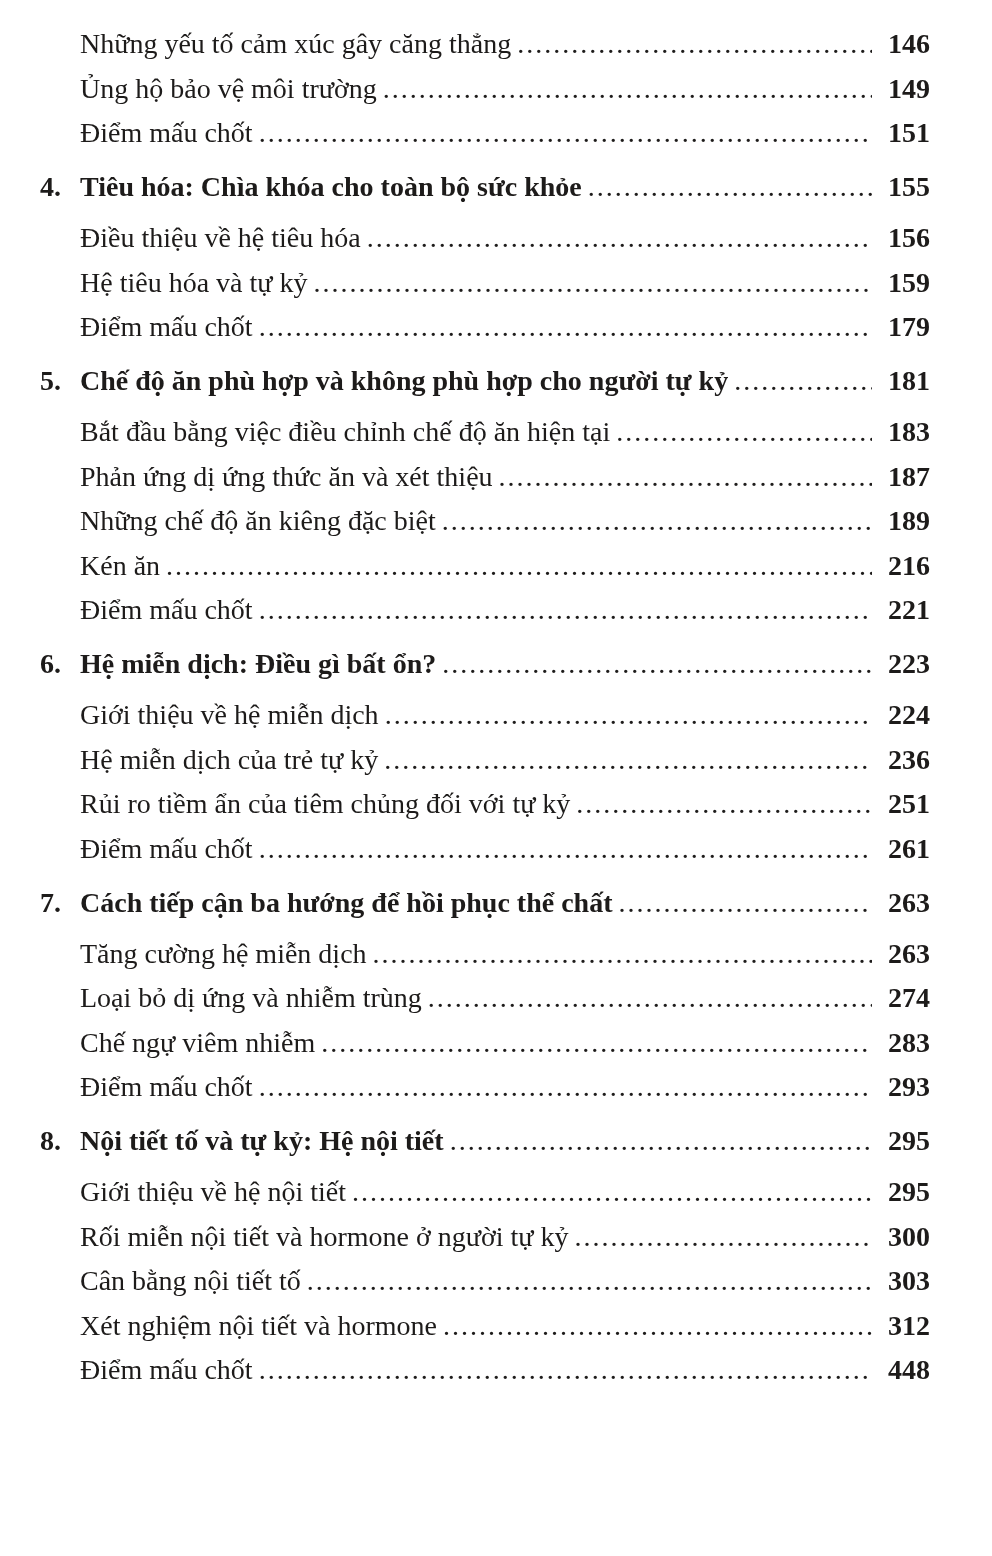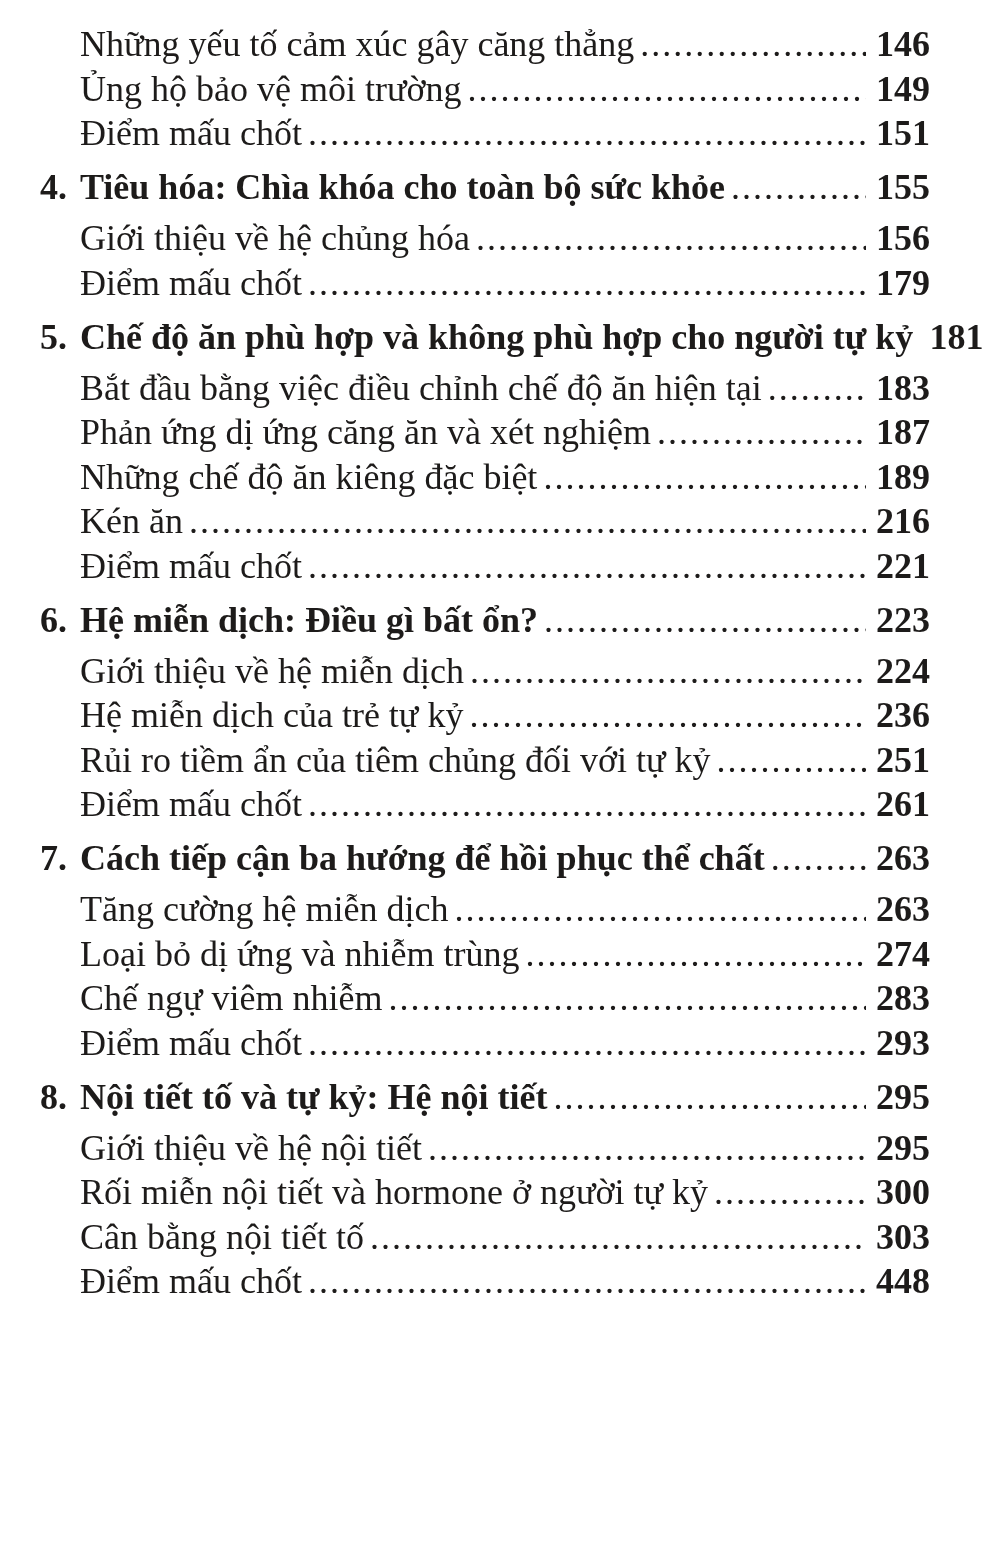--- a/index.html
+++ b/index.html
@@ -15,21 +15,21 @@
     background: #ffffff;
     color: #1d1b1a;
     font-family: "Liberation Serif", "DejaVu Serif", serif;
     display: flex;
     flex-direction: column;
     overflow: hidden;
   }
   .row {
     display: flex;
     align-items: center;
-    font-size: 36px;
+    font-size: 28px;
     line-height: 28px;
     margin-bottom: 16.5px;
     white-space: nowrap;
   }
   .row .num {
     flex: 0 0 40px;
   }
   .row .title {
     flex: 0 0 auto;
   }
@@ -80,23 +80,29 @@
     <span class="pgnum">151</span>
   </div>
       <div class="row chapter">
     <span class="num">4.</span>
     <span class="title">Tiêu hóa: Chìa khóa cho toàn bộ sức khỏe </span>
     <span class="dots"></span>
     <span class="pgnum">155</span>
   </div>
       <div class="row sub">
     <span class="num"></span>
-    <span class="title">Giới thiệu về hệ chủng hóa</span>
+    <span class="title">Điều thiệu về hệ tiêu hóa</span>
     <span class="dots"></span>
     <span class="pgnum">156</span>
+  </div>
+      <div class="row sub">
+    <span class="num"></span>
+    <span class="title">Hệ tiêu hóa và tự kỷ</span>
+    <span class="dots"></span>
+    <span class="pgnum">159</span>
   </div>
       <div class="row sub">
     <span class="num"></span>
     <span class="title">Điểm mấu chốt</span>
     <span class="dots"></span>
     <span class="pgnum">179</span>
   </div>
       <div class="row chapter">
     <span class="num">5.</span>
     <span class="title">Chế độ ăn phù hợp và không phù hợp cho người tự kỷ</span>
@@ -104,21 +110,21 @@
     <span class="pgnum">181</span>
   </div>
       <div class="row sub">
     <span class="num"></span>
     <span class="title">Bắt đầu bằng việc điều chỉnh chế độ ăn hiện tại </span>
     <span class="dots"></span>
     <span class="pgnum">183</span>
   </div>
       <div class="row sub">
     <span class="num"></span>
-    <span class="title">Phản ứng dị ứng căng ăn và xét nghiệm</span>
+    <span class="title">Phản ứng dị ứng thức ăn và xét thiệu</span>
     <span class="dots"></span>
     <span class="pgnum">187</span>
   </div>
       <div class="row sub">
     <span class="num"></span>
     <span class="title">Những chế độ ăn kiêng đặc biệt </span>
     <span class="dots"></span>
     <span class="pgnum">189</span>
   </div>
       <div class="row sub">
@@ -209,20 +215,26 @@
     <span class="num"></span>
     <span class="title">Rối miễn nội tiết và hormone ở người tự kỷ </span>
     <span class="dots"></span>
     <span class="pgnum">300</span>
   </div>
       <div class="row sub">
     <span class="num"></span>
     <span class="title">Cân bằng nội tiết tố </span>
     <span class="dots"></span>
     <span class="pgnum">303</span>
+  </div>
+      <div class="row sub">
+    <span class="num"></span>
+    <span class="title">Xét nghiệm nội tiết và hormone </span>
+    <span class="dots"></span>
+    <span class="pgnum">312</span>
   </div>
       <div class="row sub">
     <span class="num"></span>
     <span class="title">Điểm mấu chốt</span>
     <span class="dots"></span>
     <span class="pgnum">448</span>
   </div>
     </div>
 </div>
 

